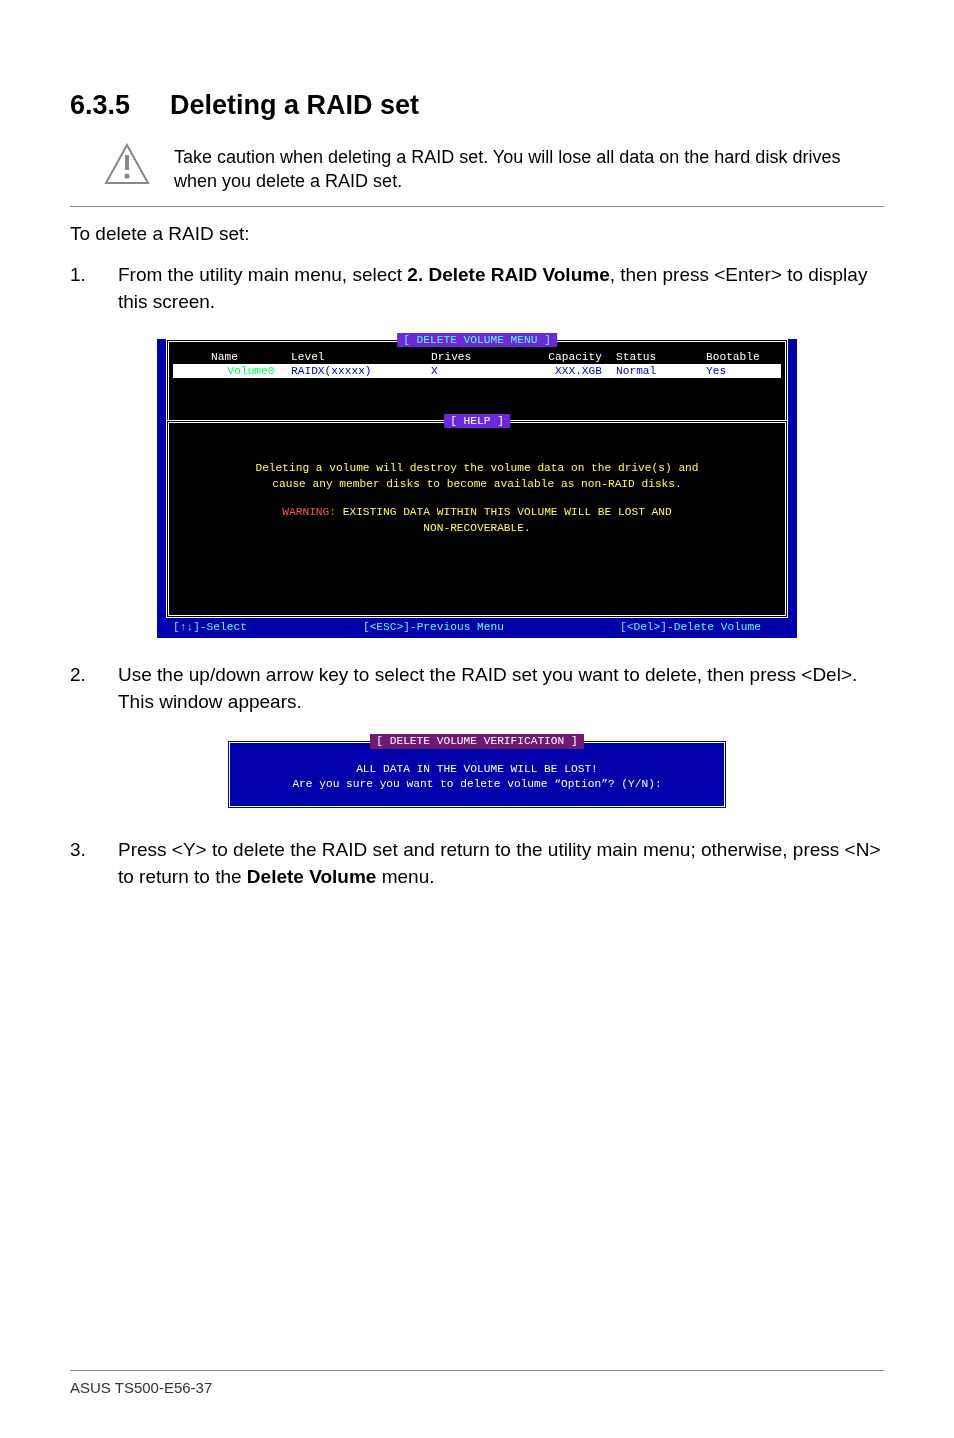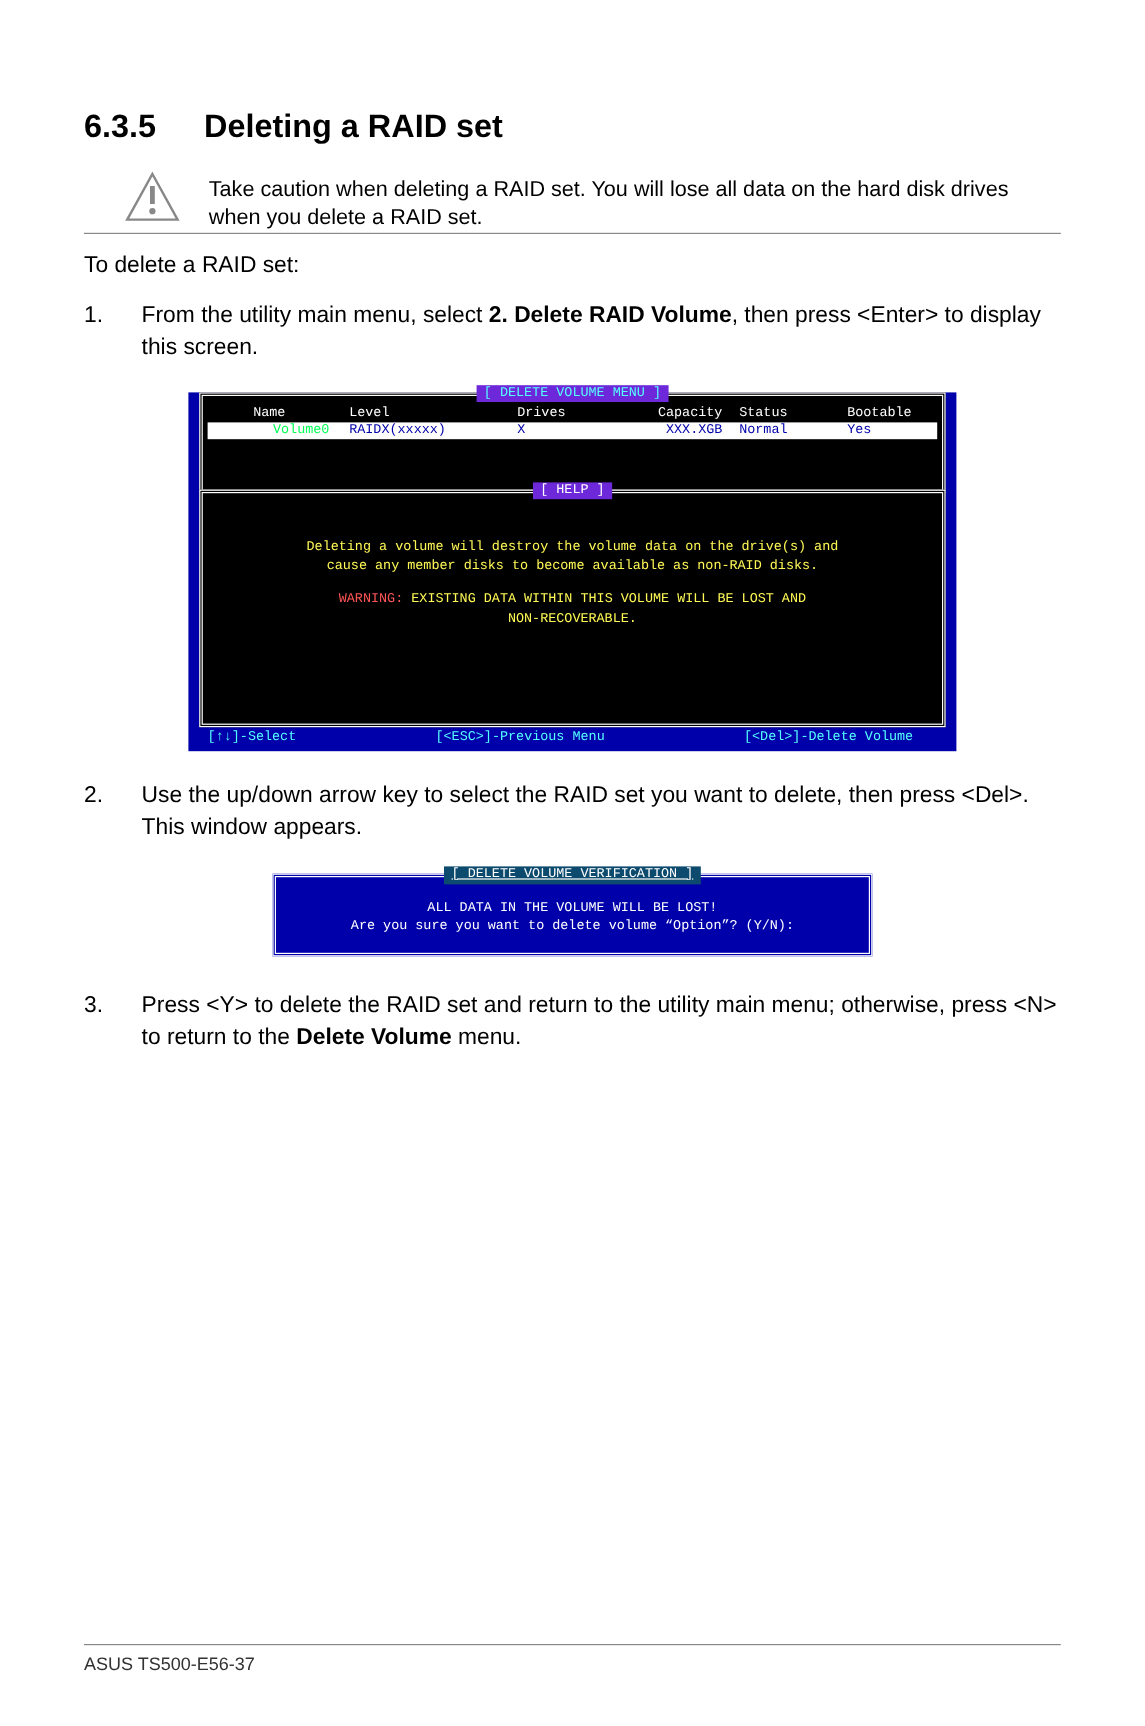--- a/index.html
+++ b/index.html
@@ -1,19 +1,19 @@
 <!DOCTYPE html>
 <html><head>
 <meta charset="utf-8">
 <style>
 * { margin:0; padding:0; box-sizing:border-box; }
 body { width:954px; height:1438px; background:#fff; font-family:Arial,Helvetica,sans-serif; color:#000; padding:90px 70px 40px 70px; position:relative; }
 .section-heading { font-size:27px; font-weight:bold; margin-bottom:22px; }
 .section-num { display:inline-block; width:100px; }
-.caution-block { display:flex; align-items:flex-start; gap:24px; padding-left:34px; margin-bottom:12px; border-bottom:1px solid #888; }
+.caution-block { display:flex; align-items:flex-start; gap:24px; padding-left:34px; margin-bottom:12px; border-bottom:1px solid #888; padding-bottom:12px; }
 .caution-icon { width:46px; height:42px; flex:none; }
 .caution-text { font-size:18px; line-height:1.35; padding-top:2px; }
 .para { font-size:19px; line-height:1.35; margin:14px 0; }
 .step { display:flex; font-size:19px; line-height:1.4; margin:16px 0 24px 0; }
 .step-num { width:48px; flex:none; }
 .step-body { flex:1; }
 .bios { width:640px; margin:10px auto 24px auto; background:#0000aa; font-family:"Courier New",monospace; font-size:11.2px; line-height:1.25; color:#fff; padding:0; }
 .bios .top { text-align:center; padding:5px 0 3px 0; }
 .bios .cyan { color:#55ffff; }
 .bios .panel { background:#000; margin:0 9px; border:3px double #fff; padding:2px 4px 8px 4px; position:relative; }
@@ -25,21 +25,21 @@
 .bios .c-cap { width:110px; text-align:right; padding-right:14px;}
 .bios .c-stat { width:90px; }
 .bios .c-boot { flex:1; }
 .bios .green { color:#00ff55;text-align:center; }
 .bios .yellow { color:#fff955; }
 .bios .red { color:#ff5555;margin-top:43px; }
 .bios .help { text-align:center; padding:6px 8px; }
 .bios .help p { margin:2px 0; }
 .bios .bottom { display:flex; justify-content:space-between; padding:2px 36px 4px 16px; color:#55ffff; }
 .bios2 { width:500px; margin:6px auto 28px auto; background:#0000aa; font-family:"Courier New",monospace; font-size:11.2px; line-height:1.35; color:#fff; padding:6px 9px 14px 9px; border:3px double #fff; position:relative; text-align:center; }
-.bios2 .title { display:inline-block; background:#0c4a6e; padding:0 6px; position:relative; top:-15px;text-decoration:underline; }
+.bios2 .title { display:inline-block; background:#701a75; padding:0 6px; position:relative; top:-15px; }
 .footer { position:absolute; bottom:42px; left:70px; right:70px; border-top:1px solid #888; padding-top:8px; display:flex; justify-content:flex-start; font-size:15px; color:#333; }
 </style>
 </head>
 <body>
 
 <h2 class="section-heading">
   <span class="section-num">6.3.5</span><span>Deleting a RAID set</span>
 </h2>
 
 <div class="caution-block">

